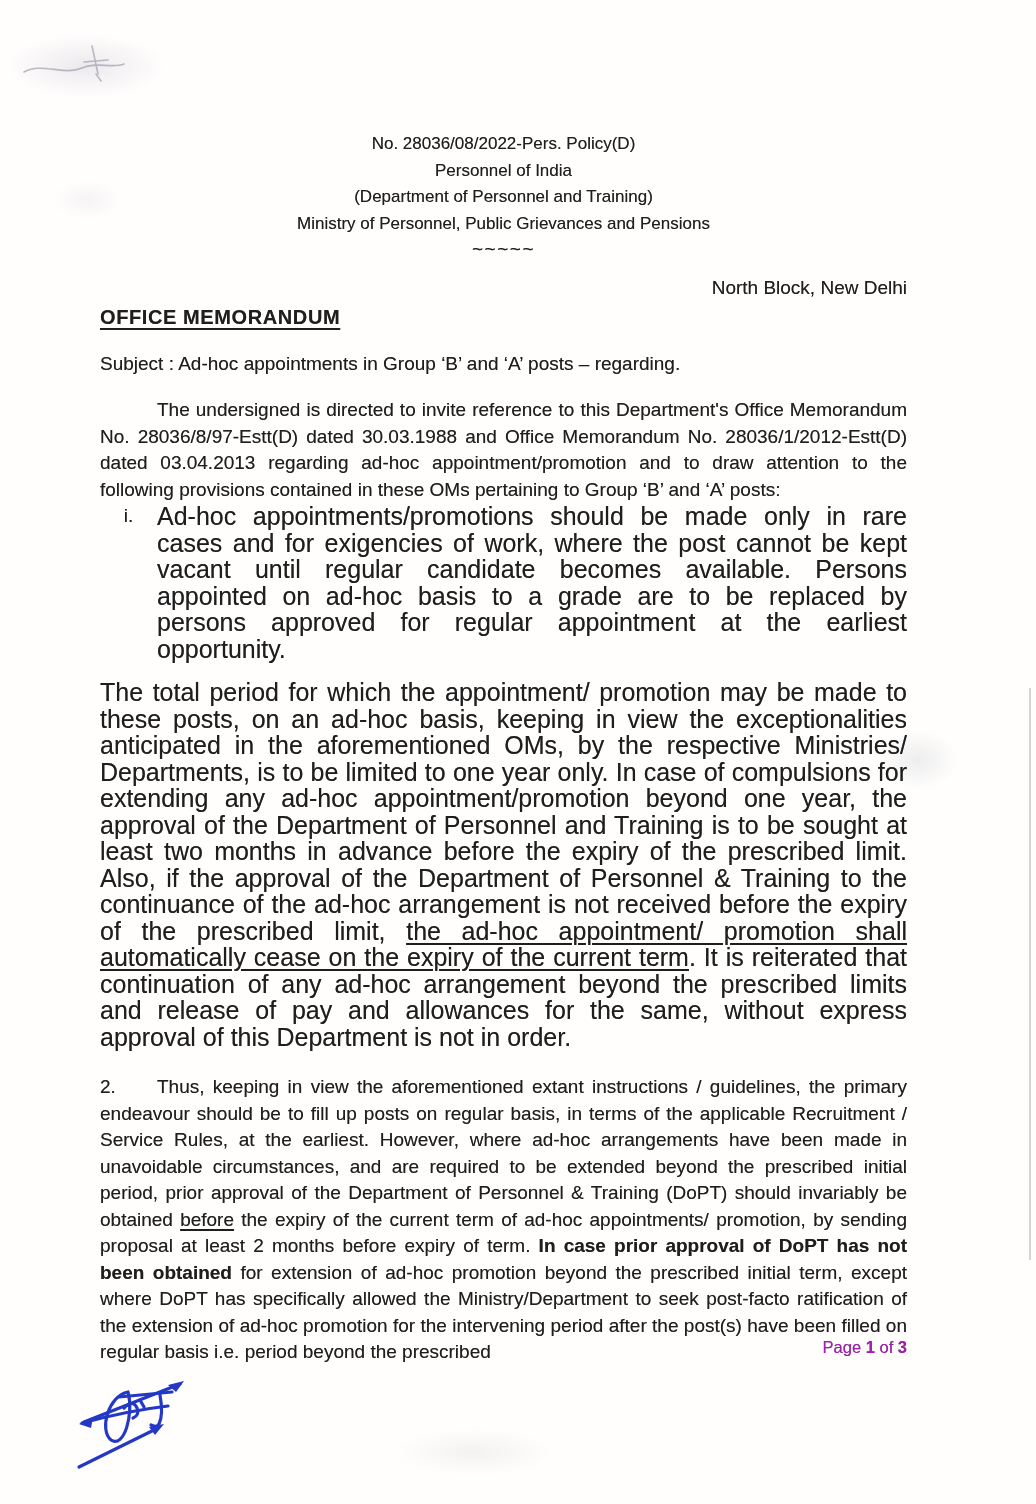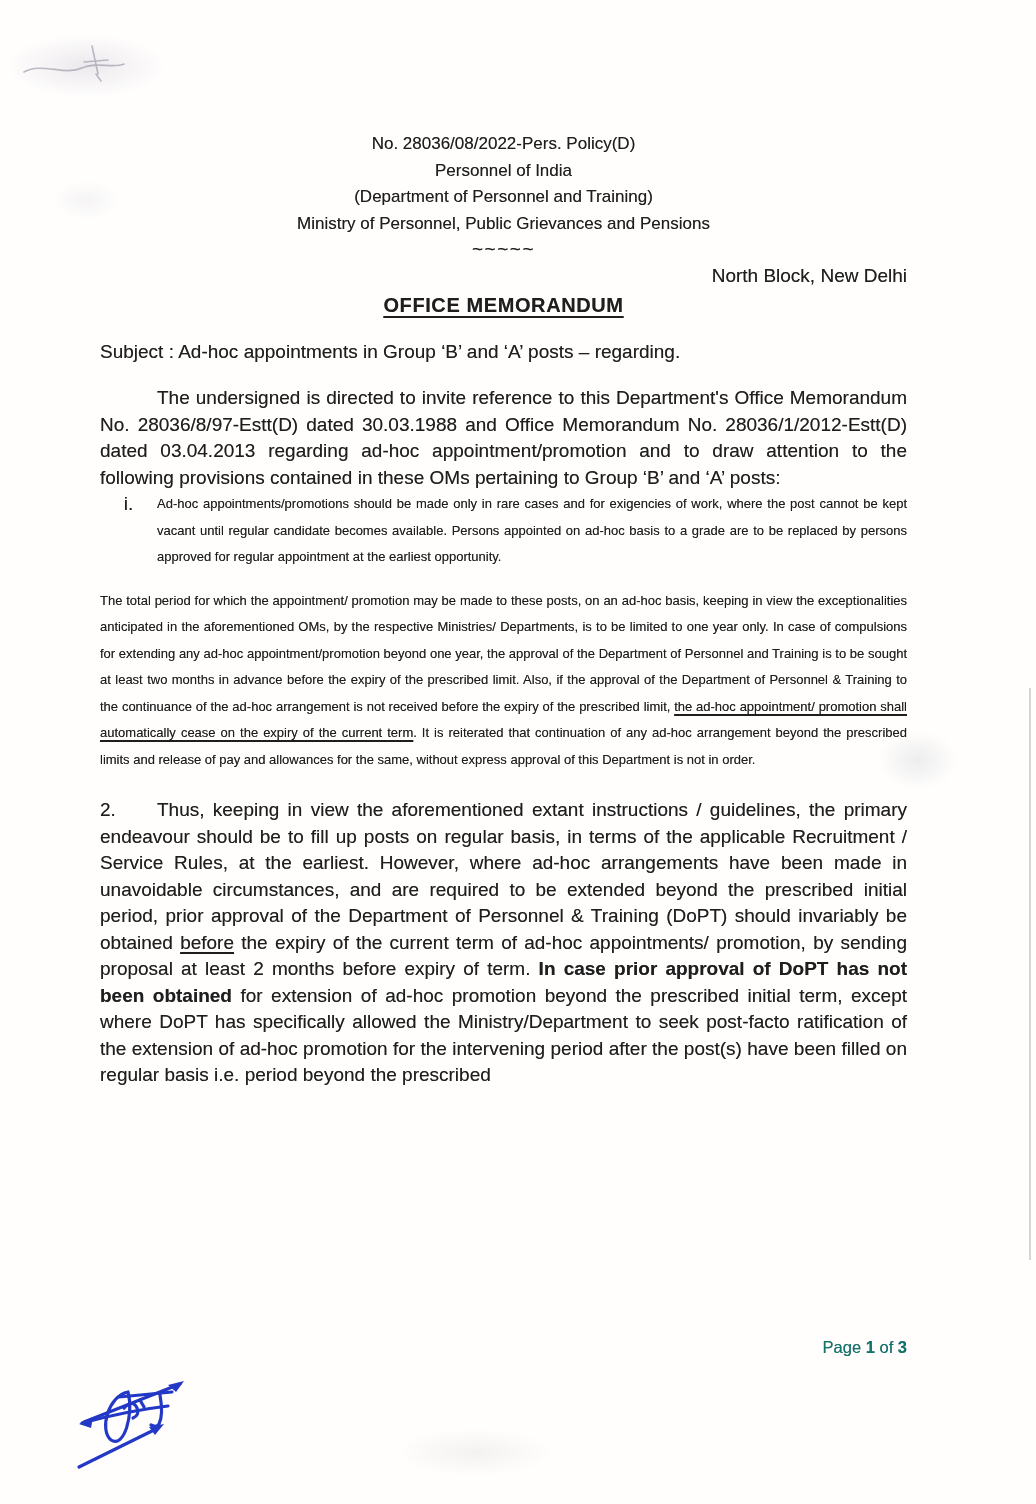--- a/index.html
+++ b/index.html
@@ -11,39 +11,39 @@
     background: #fffefd;
     overflow: hidden;
     font-family: "Liberation Sans", sans-serif;
     color: #1e1e1e;
     text-shadow: 0 0 0.5px rgba(25,25,25,0.55);
   }
   .content { position: absolute; left: 100px; width: 807px; top: 0; }
 
   .header { margin-top: 131px; text-align: center; font-size: 17px; line-height: 26.5px; }
   .squiggle { text-align: center; font-size: 19px; line-height: 23px; letter-spacing: 1.5px; }
-  .right-block { text-align: right; font-size: 19px; line-height: 27px; margin-top: 2px; }
+  .right-block { text-align: right; font-size: 19px; line-height: 27px; margin-top: 14px; }
   .title {
-    margin: 5px 0 0; text-align: center;
+    margin: 5px 0 0; 
     font-size: 20px; font-weight: bold; letter-spacing: 0.6px;
     text-decoration: underline; text-decoration-thickness: 2px; text-underline-offset: 4px;
   }
   .subject { margin: 24px 0 0; font-size: 19px; }
   .bodytext { font-size: 19px; line-height: 26.5px; text-align: justify; margin: 0; }
   .para1 { margin-top: 22px; text-indent: 57px; }
   .list-item { display: flex; }
   .list-item.second { margin-top: 17px; }
   .marker { flex: 0 0 57px; width: 57px; text-align: center; font-size: 19px; line-height: 26.5px; }
-  .item-text { flex: 1; font-size: 13px; line-height: 26.5px; text-align: justify; }
+  .item-text { flex: 1; font-size: 25px; line-height: 26.5px; text-align: justify; }
   .para2 { margin-top: 24px; }
   .para-num { display: inline-block; width: 57px; }
   .b { font-weight: bold; }
   .u { text-decoration: underline; text-underline-offset: 3px; text-decoration-thickness: 1.5px; }
 
-  .footer { position: absolute; right: 129px; top: 1338px; font-size: 16.5px; color: #0f766e; }
+  .footer { position: absolute; right: 129px; top: 1338px; font-size: 16.5px; color: #a21caf; }
 
   .signature-svg { position: absolute; left: 72px; top: 1378px; }
   .sig-path { fill: none; stroke-width: 3.2; stroke-linecap: round; stroke-linejoin: round; }
   .ah { fill: #2438c6; stroke: none; }
 
   .pencil-svg { position: absolute; left: 12px; top: 34px; opacity: 0.55; }
   .pencil-path { fill: none; stroke: #8e8799; stroke-width: 1.6; stroke-linecap: round; }
 
   .smudge { position: absolute; pointer-events: none; border-radius: 50%; }
   .smudge1 { left: 6px;  top: 34px;   width: 160px; height: 64px;

